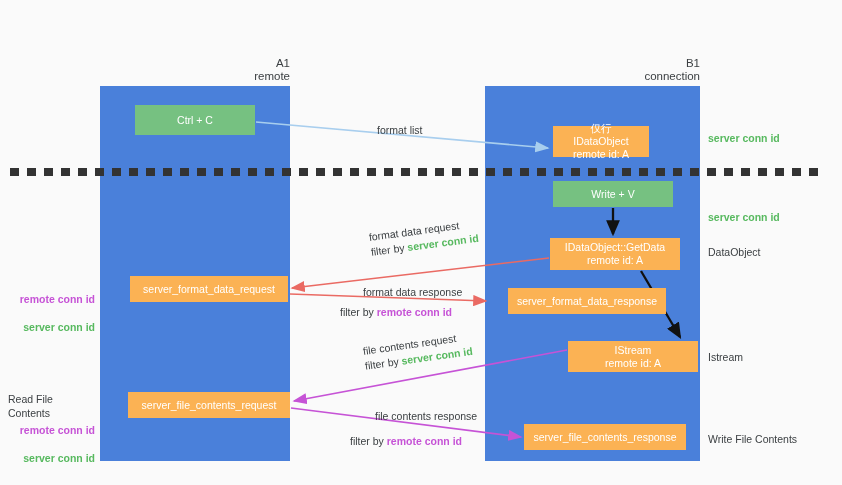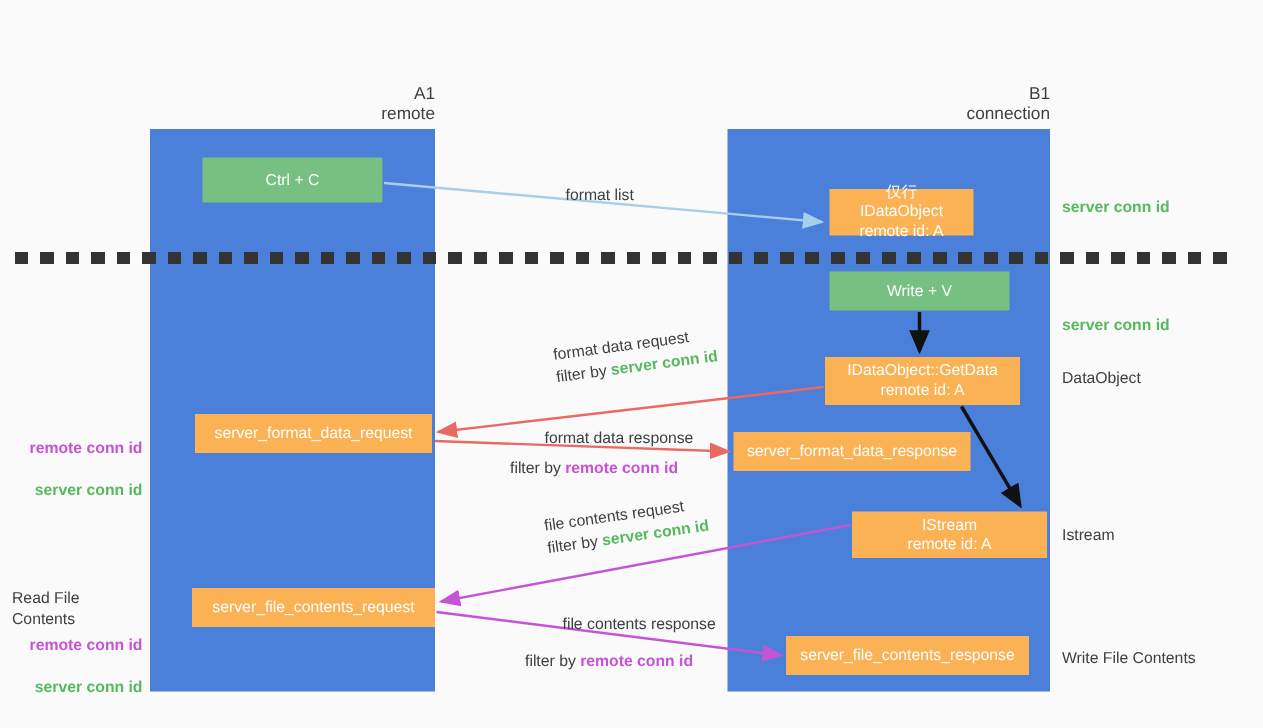--- a/index.html
+++ b/index.html
@@ -65,21 +65,21 @@
     padding: 2px 16px;
   }
   .node.green  { background: #76c181; }
   .node.orange { background: #fbb254; }
 
   #n-ctrlc   { left: 135px; top: 105px; width: 120px; height: 30px; }
   #n-idataobj{ left: 553px; top: 126px; width: 96px; height: 31px; }
   #n-ctrlv   { left: 553px; top: 181px; width: 120px; height: 26px; }
   #n-getdata { left: 550px; top: 238px; width: 130px; height: 32px; }
   #n-fdreq   { left: 130px; top: 276px; width: 158px; height: 26px; }
-  #n-fdresp  { left: 489px; top: 288px; width: 158px; height: 26px; text-align: right; }
+  #n-fdresp  { left: 508px; top: 288px; width: 158px; height: 26px; text-align: right; }
   #n-istream { left: 568px; top: 341px; width: 130px; height: 31px; }
   #n-fcreq   { left: 128px; top: 392px; width: 162px; height: 26px; }
   #n-fcresp  { left: 524px; top: 424px; width: 162px; height: 26px; }
 
   
   #divider {
     position: absolute;
     left: 10px; top: 168px;
     width: 815px; height: 8px;
     background-image: repeating-linear-gradient(to right,

